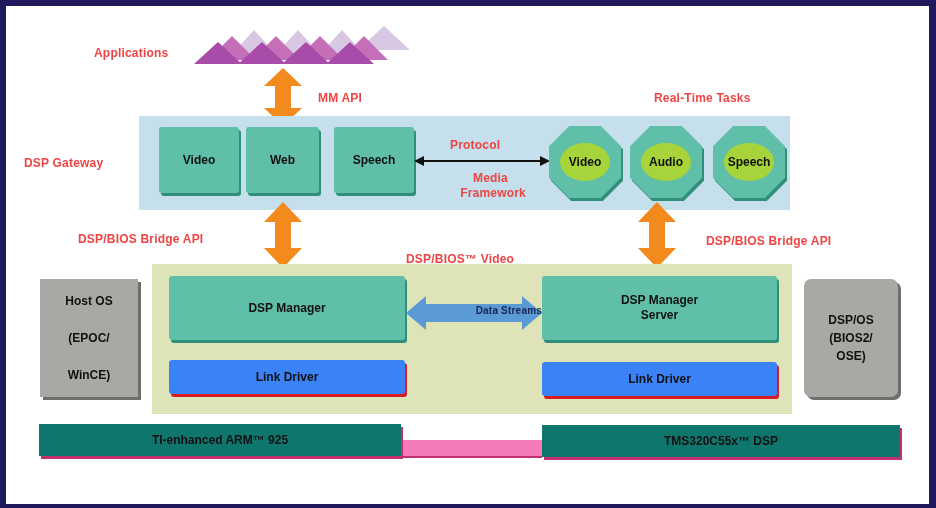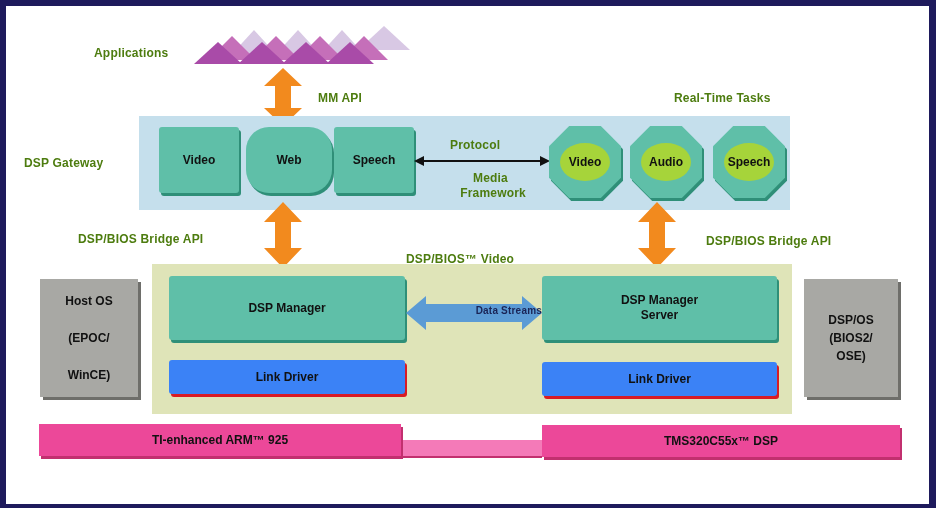--- a/index.html
+++ b/index.html
@@ -2,31 +2,31 @@
 <html><head>
 <meta charset="utf-8">
 <style>
   * { box-sizing: border-box; margin: 0; padding: 0; }
   html, body { width: 936px; height: 508px; overflow: hidden; background: #1e1a5c; }
   #frame {
     position: absolute; left: 6px; top: 6px; width: 923px; height: 498px;
     background: #ffffff; overflow: hidden;
     font-family: "Liberation Sans", sans-serif; font-weight: bold; color: #111;
   }
-  .lbl { position: absolute; font-size: 12px; white-space: nowrap; color: #4d7c0f; letter-spacing: 0.2px; }
+  .lbl { position: absolute; font-size: 12px; white-space: nowrap; color: #ef4444; letter-spacing: 0.2px; }
   .center { text-align: right; }
   .panel { position: absolute; }
   .box {
     position: absolute; display: flex; align-items: center; justify-content: center;
     text-align: center; font-size: 12px; line-height: 15px;
   }
   .teal { background: #5fbfa8; box-shadow: 2px 3px 0 #2f8f78; border-radius: 3px; }
   .red  { background: #3b82f6; box-shadow: 2px 3px 0 #d81b25; border-radius: 3px; }
   .grey { background: #a8a8a4; box-shadow: 3px 3px 0 #6e6e6a; }
-  .pink { background: #ec4899; box-shadow: 2px 3px 0 #c2306f; }
+  .pink { background: #0f766e; box-shadow: 2px 3px 0 #c2306f; }
   .oct {
     position: absolute; width: 72px; height: 72px; background: #5fbfa8;
     clip-path: polygon(28% 0, 72% 0, 100% 28%, 100% 72%, 72% 100%, 28% 100%, 0 72%, 0 28%);
     display: flex; align-items: center; justify-content: center;
   }
   .oct-shadow {
     position: absolute; width: 72px; height: 72px; background: #2f8f78;
     clip-path: polygon(28% 0, 72% 0, 100% 28%, 100% 72%, 72% 100%, 28% 100%, 0 72%, 0 28%);
   }
   .blob {
@@ -60,29 +60,29 @@
       <polygon points="344,36 368,58 320,58"></polygon>
     </g>
   </svg>
   <div class="lbl" style="left:88px;top:40px;">Applications</div>
 
   <svg style="left:258px;top:62px;width:40px;height:58px;">
     <polygon fill="#f28a1e" points="19,0 38,18 27,18 27,40 38,40 19,58 0,40 11,40 11,18 0,18"></polygon>
   </svg>
   <div class="lbl" style="left:312px;top:85px;">MM API</div>
 
-  <div class="lbl" style="left:620px;top:85px;padding-left:48px;">Real-Time Tasks</div>
+  <div class="lbl" style="left:600px;top:85px;padding-left:48px;">Real-Time Tasks</div>
 
   <div class="panel" style="left:133px;top:110px;width:651px;height:94px;background:#c5dfec;"></div>
   <div class="lbl" style="left:18px;top:150px;">DSP Gateway</div>
 
   <div class="box teal" style="left:153px;top:121px;width:80px;height:66px;">
       <span>Video</span>
     </div>
-  <div class="box teal" style="left:240px;top:121px;width:86px;height:66px;border-radius:23px;">
+  <div class="box teal" style="left:240px;top:121px;width:73px;height:66px;">
       <span>Web</span>
     </div>
   <div class="box teal" style="left:328px;top:121px;width:80px;height:66px;">
       <span>Speech</span>
     </div>
 
   <svg style="left:408px;top:150px;width:136px;height:10px;">
     <line x1="8" y1="5" x2="128" y2="5" stroke="#111" stroke-width="2"></line>
     <polygon points="0,5 10,0 10,10" fill="#111"></polygon>
     <polygon points="136,5 126,0 126,10" fill="#111"></polygon>
@@ -141,21 +141,21 @@
     </div>
   <div class="box red" style="left:536px;top:356px;width:235px;height:34px;">
       <span>Link Driver</span>
     </div>
 
   <div class="box grey" style="left:34px;top:273px;width:98px;height:118px;flex-direction:column;line-height:18px;gap:19px;">
     <span>Host OS</span>
     <span>(EPOC/</span>
     <span>WinCE)</span>
   </div>
-  <div class="box grey" style="left:798px;top:273px;width:94px;height:118px;flex-direction:column;line-height:18px;">
+  <div class="box grey" style="left:798px;top:273px;width:94px;height:118px;flex-direction:column;line-height:18px;border-radius:7px;">
     <span>DSP/OS</span>
     <span>(BIOS2/</span>
     <span>OSE)</span>
   </div>
 
   <div class="panel" style="left:394px;top:434px;width:142px;height:16px;background:#f47ab8;box-shadow:0 2px 0 #c2306f;"></div>
   <div class="box pink" style="left:33px;top:418px;width:362px;height:32px;">
       <span>TI-enhanced ARM™ 925</span>
     </div>
   <div class="box pink" style="left:536px;top:419px;width:358px;height:32px;">

